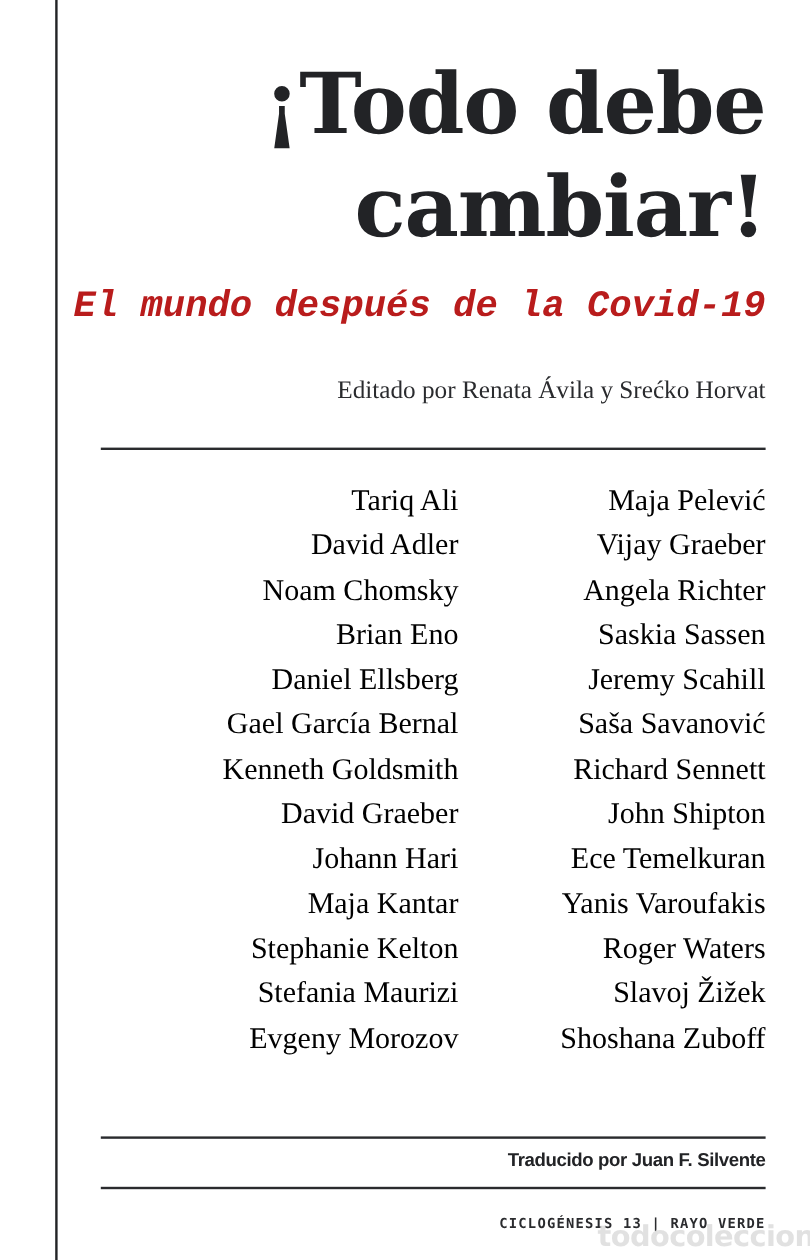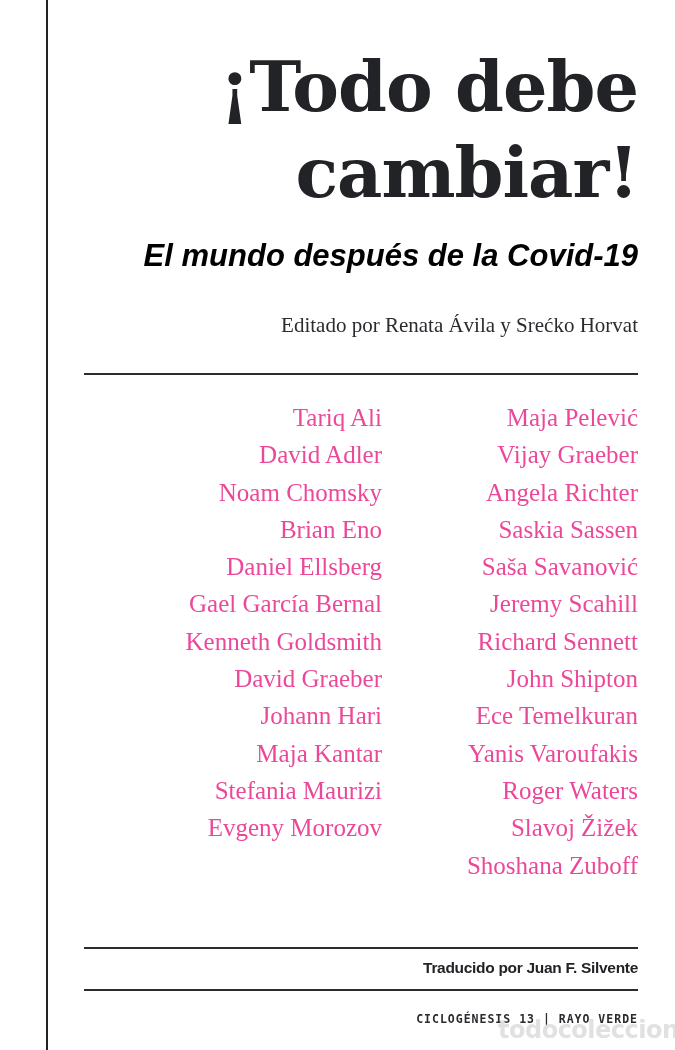--- a/index.html
+++ b/index.html
@@ -3,32 +3,32 @@
 <meta charset="utf-8">
 <style>
   html, body { margin: 0; padding: 0; background: #ffffff; }
   body { width: 675px; height: 1050px; position: relative; overflow: hidden; color: #222326; }
   .spine-line { position: absolute; left: 46px; top: 0; width: 2px; height: 1050px; background: #222326; }
   .title { position: absolute; right: 37px; top: 44px; margin: 0; text-align: right;
     font-family: "DejaVu Serif", "Liberation Serif", serif; font-weight: bold;
     font-size: 70px; line-height: 86px; letter-spacing: -1px; color: #222326; }
   .title span { display: block; }
   .subtitle { position: absolute; right: 37px; top: 236px; margin: 0; text-align: right;
-    font-family: Liberation Sans, sans-serif; font-style: italic; font-weight: bold;
-    font-size: 31px; line-height: 40px; color: #000000; white-space: nowrap; }
+    font-family: Liberation Mono, monospace; font-style: italic; font-weight: bold;
+    font-size: 31px; line-height: 40px; color: #b91c1c; white-space: nowrap; }
   .editors { position: absolute; right: 37px; top: 310px; margin: 0; text-align: right;
     font-family: Liberation Serif, serif; font-size: 21px; line-height: 30px;
     color: #2a2b2e; white-space: nowrap; }
   .rule { position: absolute; left: 84px; width: 554px; height: 2px; background: #2a2b2e; }
   .rule.r1 { top: 373px; }
   .rule.r2 { top: 947px; }
   .rule.r3 { top: 989px; }
   .names { position: absolute; top: 399px; margin: 0; padding: 0; list-style: none;
     font-family: "Liberation Serif", serif; font-size: 25px; line-height: 37.3px; text-align: right;
-    color: #ec4899; white-space: nowrap; }
+    color: #000000; white-space: nowrap; }
   .names.left { right: 293px; }
   .names.right { right: 37px; }
   .names li { display: block; }
   .translator { position: absolute; right: 37px; top: 957px; margin: 0; 
     font-family: "Liberation Sans", sans-serif; font-weight: bold; font-size: 15.5px; line-height: 22px;
     letter-spacing: -0.3px; color: #222326; white-space: nowrap; }
   .series { position: absolute; right: 37px; top: 1011px; margin: 0; text-align: right;
     font-family: "DejaVu Sans Mono", "Liberation Mono", monospace; font-weight: bold;
     font-size: 11.5px; line-height: 16px; letter-spacing: 1px; color: #2a2b2e; white-space: nowrap; }
   .watermark { position: absolute; left: 498px; top: 1016px; margin: 0;
@@ -56,31 +56,32 @@
   <li>Tariq Ali</li>
   <li>David Adler</li>
   <li>Noam Chomsky</li>
   <li>Brian Eno</li>
   <li>Daniel Ellsberg</li>
   <li>Gael García Bernal</li>
   <li>Kenneth Goldsmith</li>
   <li>David Graeber</li>
   <li>Johann Hari</li>
   <li>Maja Kantar</li>
+  <li>Stephanie Kelton</li>
   <li>Stefania Maurizi</li>
   <li>Evgeny Morozov</li>
 </ul>
 
 <ul class="names right">
   <li>Maja Pelević</li>
   <li>Vijay Graeber</li>
   <li>Angela Richter</li>
   <li>Saskia Sassen</li>
+  <li>Jeremy Scahill</li>
   <li>Saša Savanović</li>
-  <li>Jeremy Scahill</li>
   <li>Richard Sennett</li>
   <li>John Shipton</li>
   <li>Ece Temelkuran</li>
   <li>Yanis Varoufakis</li>
   <li>Roger Waters</li>
   <li>Slavoj Žižek</li>
   <li>Shoshana Zuboff</li>
 </ul>
 
 <div class="rule r2"></div>

